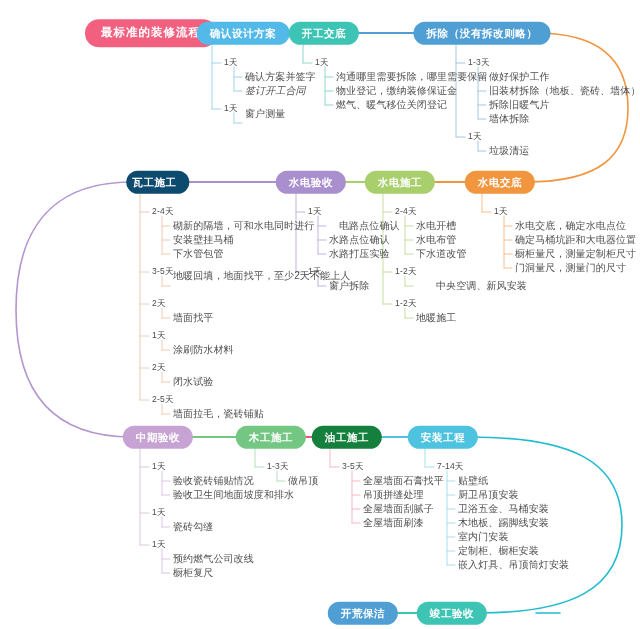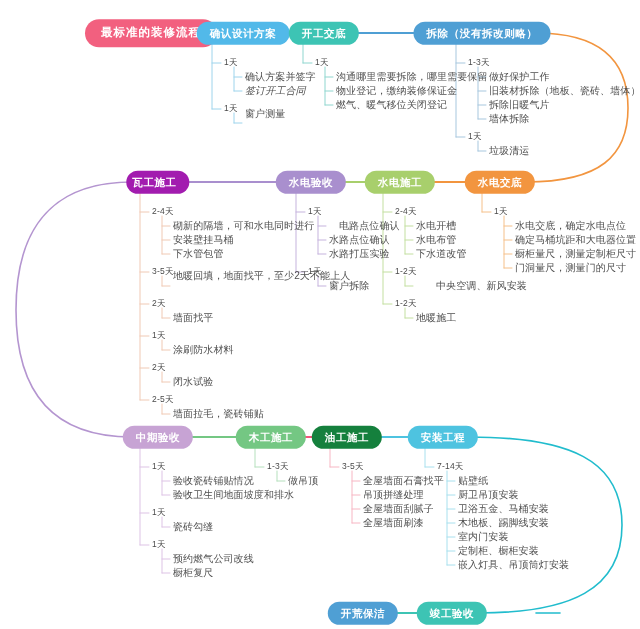--- a/index.html
+++ b/index.html
@@ -181,21 +181,21 @@
       <path d="M 447 551 L 455 551" fill="none" stroke="#a8e0ee" stroke-width="1" stroke-linecap="round"></path>
       <path d="M 447 565 L 455 565" fill="none" stroke="#a8e0ee" stroke-width="1" stroke-linecap="round"></path>
       <path d="M 447 471 L 447 565" fill="none" stroke="#a8e0ee" stroke-width="1" stroke-linecap="round"></path>
       <path d="M 425 447 L 425 467" fill="none" stroke="#a8e0ee" stroke-width="1" stroke-linecap="round"></path>
     </svg>
   <div id="node-layer">
       <div class="node root" style="left: 151px; top: 33px; background: rgb(242, 96, 127);">最标准的装修流程</div>
       <div class="node" style="left: 243px; top: 33px; background: rgb(82, 185, 233);">确认设计方案</div>
       <div class="node" style="left: 324px; top: 33px; background: rgb(61, 196, 180);">开工交底</div>
       <div class="node" style="left: 482px; top: 33px; background: rgb(79, 159, 212);">拆除（没有拆改则略）</div>
-      <div class="node" style="left: 158px; top: 182px; background: #a21caf; padding-left: 6px;">瓦工施工</div>
+      <div class="node" style="left: 158px; top: 182px; background: #0c4a6e; padding-left: 6px;">瓦工施工</div>
       <div class="node" style="left: 311px; top: 182px; background: rgb(169, 143, 206);">水电验收</div>
       <div class="node" style="left: 400px; top: 182px; background: rgb(168, 207, 108);">水电施工</div>
       <div class="node" style="left: 500px; top: 182px; background: rgb(242, 149, 63);">水电交底</div>
       <div class="node" style="left: 158px; top: 437px; background: rgb(199, 163, 212);">中期验收</div>
       <div class="node" style="left: 271px; top: 437px; background: rgb(116, 199, 131);">木工施工</div>
       <div class="node" style="left: 347px; top: 437px; background: #15803d;">油工施工</div>
       <div class="node" style="left: 443px; top: 437px; background: rgb(78, 195, 224);">安装工程</div>
       <div class="node" style="left: 363px; top: 613px; background: rgb(79, 159, 212);">开荒保洁</div>
       <div class="node" style="left: 452px; top: 613px; background: rgb(61, 196, 180);">竣工验收</div>
       <div class="dur" style="left: 224px; top: 63px;">1天</div>

